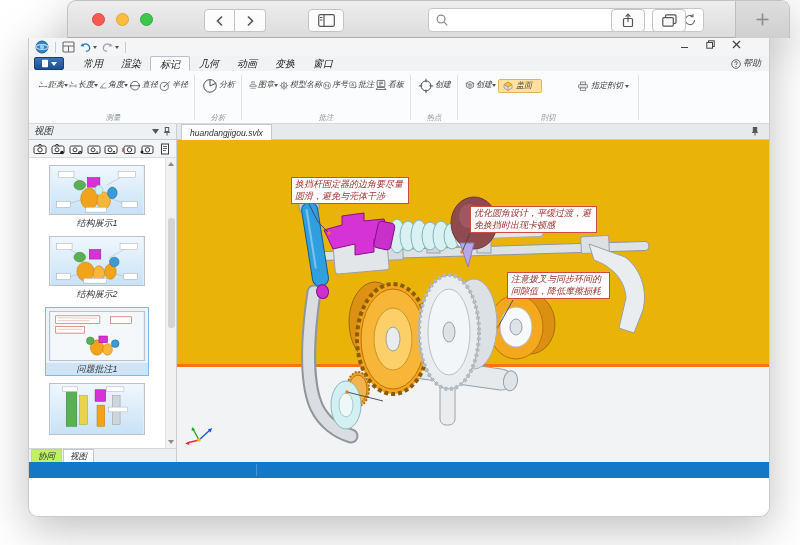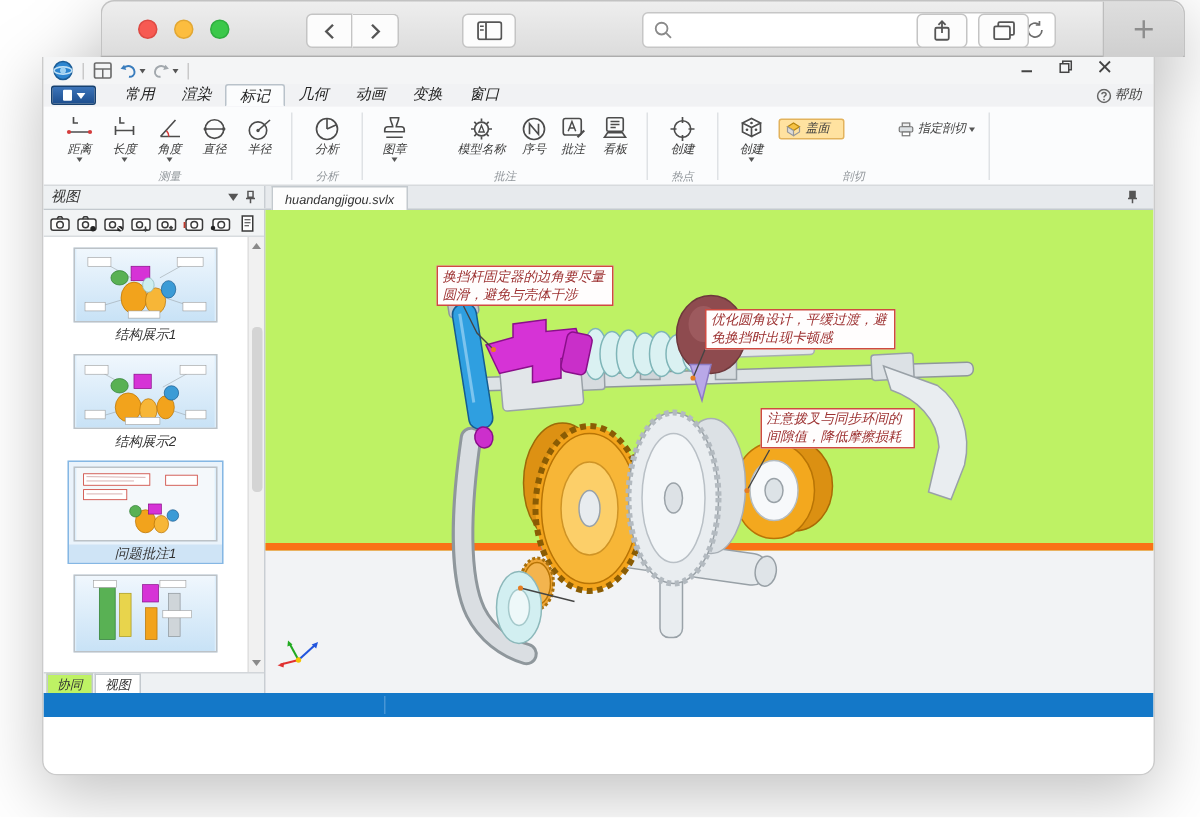--- a/index.html
+++ b/index.html
@@ -42,22 +42,22 @@
   .appmenu { width: 30px; height: 13px; border-radius: 2px; background: linear-gradient(#3c74b9,#1d4e8e);
     border:1px solid #16406f; display:flex; align-items:center; justify-content:center; gap:2px; margin-right:10px; }
   .rtab { font-size: 10px; color:#222; padding: 0 9px; height:15px; line-height:15px; }
   .rtab.active { background:#fbfcfd; border:1px solid #b9c2ca; border-bottom-color:#fbfcfd; border-radius:2px 2px 0 0; }
   .helpbox { position:absolute; right:8px; top:1px; display:flex; align-items:center; gap:2px; font-size:9px; color:#444; }
 
   .ribbon { height: 53px; background: #fbfcfd; border-bottom: 1px solid #d7dadd; display:flex; align-items:stretch; padding:1px 2px 0 4px; }
   .grp { position:relative; display:flex; align-items:flex-start; padding: 2px 5px 10px 5px; }
   .grp-label { position:absolute; bottom:0; left:0; right:0; text-align:center; font-size:7.5px; color:#8f9499; }
   .vsep { width:1px; background:#dfe2e5; margin:3px 1px; }
-  .rbtn { display:flex; flex-direction:column; align-items:center; width:30px; padding-top:1px;text-align:center; }
-  .rbtn.wide { width:44px;margin-left:21px; }
+  .rbtn { display:flex; align-items:center; width:30px; padding-top:1px;text-align:center; }
+  .rbtn.wide { width:44px; }
   .rlbl { font-size:8px; color:#3d3d3d; line-height:1.15; white-space:nowrap; }
   .ddot { width:0; height:0; border-left:2.5px solid transparent; border-right:2.5px solid transparent; border-top:3px solid #555; margin-top:1px; }
   .opts { display:grid; grid-template-columns:auto auto; grid-auto-rows:13px; align-items:center; column-gap:8px; margin-left:2px; margin-top:5px;gap:32px; }
   .optrow { display:flex; align-items:center; gap:2px; font-size:8px; color:#3d3d3d; padding:0 3px; border-radius:2px; }
   .optrow.hl { background:#ffe2a0; border:1px solid #e3b35c; }
 
   .tabbar { height: 16px; display:flex; background:#e7eaed; border-bottom:1px solid #c3c9ce; position:relative; }
   .panelhead { width:148px; background:#eef1f3; border-right:1px solid #c9ced3; display:flex; align-items:center; padding:0 5px; gap:4px; }
   .panelhead .ttl { font-size:9.5px; color:#333; flex:1; }
   .doctab { margin-left:4px; height:16px; background:#fdfdfd; border:1px solid #c3c9ce; border-bottom:none;
@@ -77,21 +77,21 @@
   .thumb-item.selected .thumb-lbl { background:#cfe4f6; }
   .vscroll { position:absolute; right:0; top:0; bottom:0; width:11px; background:#f1f1f1; border-left:1px solid #e0e0e0; }
   .varrow { position:absolute; left:2px; width:0; height:0; border-left:3.5px solid transparent; border-right:3.5px solid transparent; }
   .varrow.up { top:4px; border-bottom:4px solid #8a8a8a; }
   .varrow.down { bottom:4px; border-top:4px solid #8a8a8a; }
   .vthumb { position:absolute; left:1.5px; top:60px; width:7px; height:110px; background:#d4d4d4; border-radius:3px; }
   .paneltabs { height:14px; display:flex; align-items:flex-end; gap:1px; padding-left:2px; background:#eef1f3; border-top:1px solid #d2d6da; }
   .ptab { font-size:8.5px; color:#333; padding:0 6px; height:13px; line-height:13px; background:#bef264; border:1px solid #c3c9ce; border-bottom:none; }
   .ptab.active { background:#fff; }
 
-  .canvas { position:relative; flex:1; background:#bef264; height:227px; border-bottom:5px solid #f97316; }
+  .canvas { position:relative; flex:1; background:#eab308; height:227px; border-bottom:3px solid #f97316; }
   .anno { position:absolute; border:1px solid #cf4a41; background:#fffdfd; color:#9c3030; font-size:9px;
     line-height:1.3; padding:1px 3px; z-index:5; }
 
   .bluebar { height:16px; background:#1478c8; position:relative; }
   .bluebar .bdiv { position:absolute; left:227px; top:2px; bottom:2px; width:1px; background:#4795d6; }
   .footer { height:39px; background:#fff; }
 
   svg { display:block; }
 </style>
 </head>

